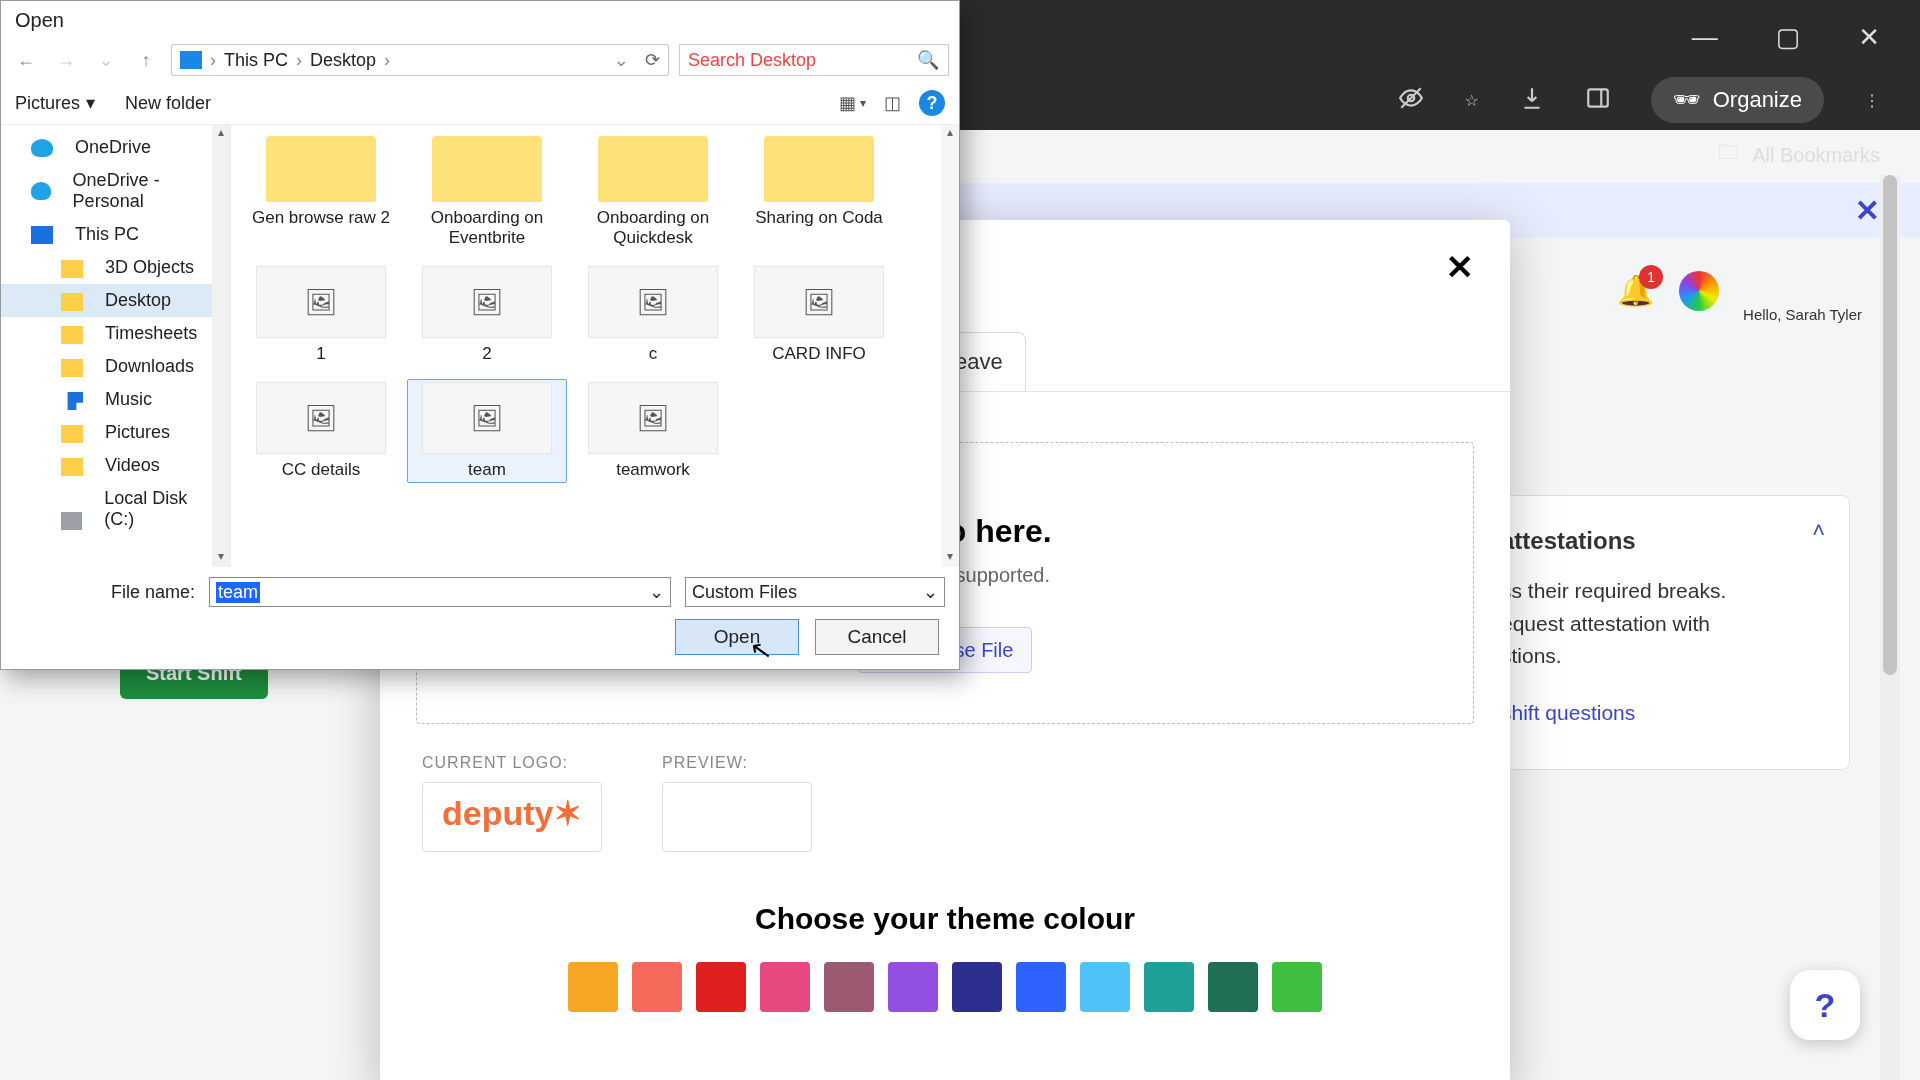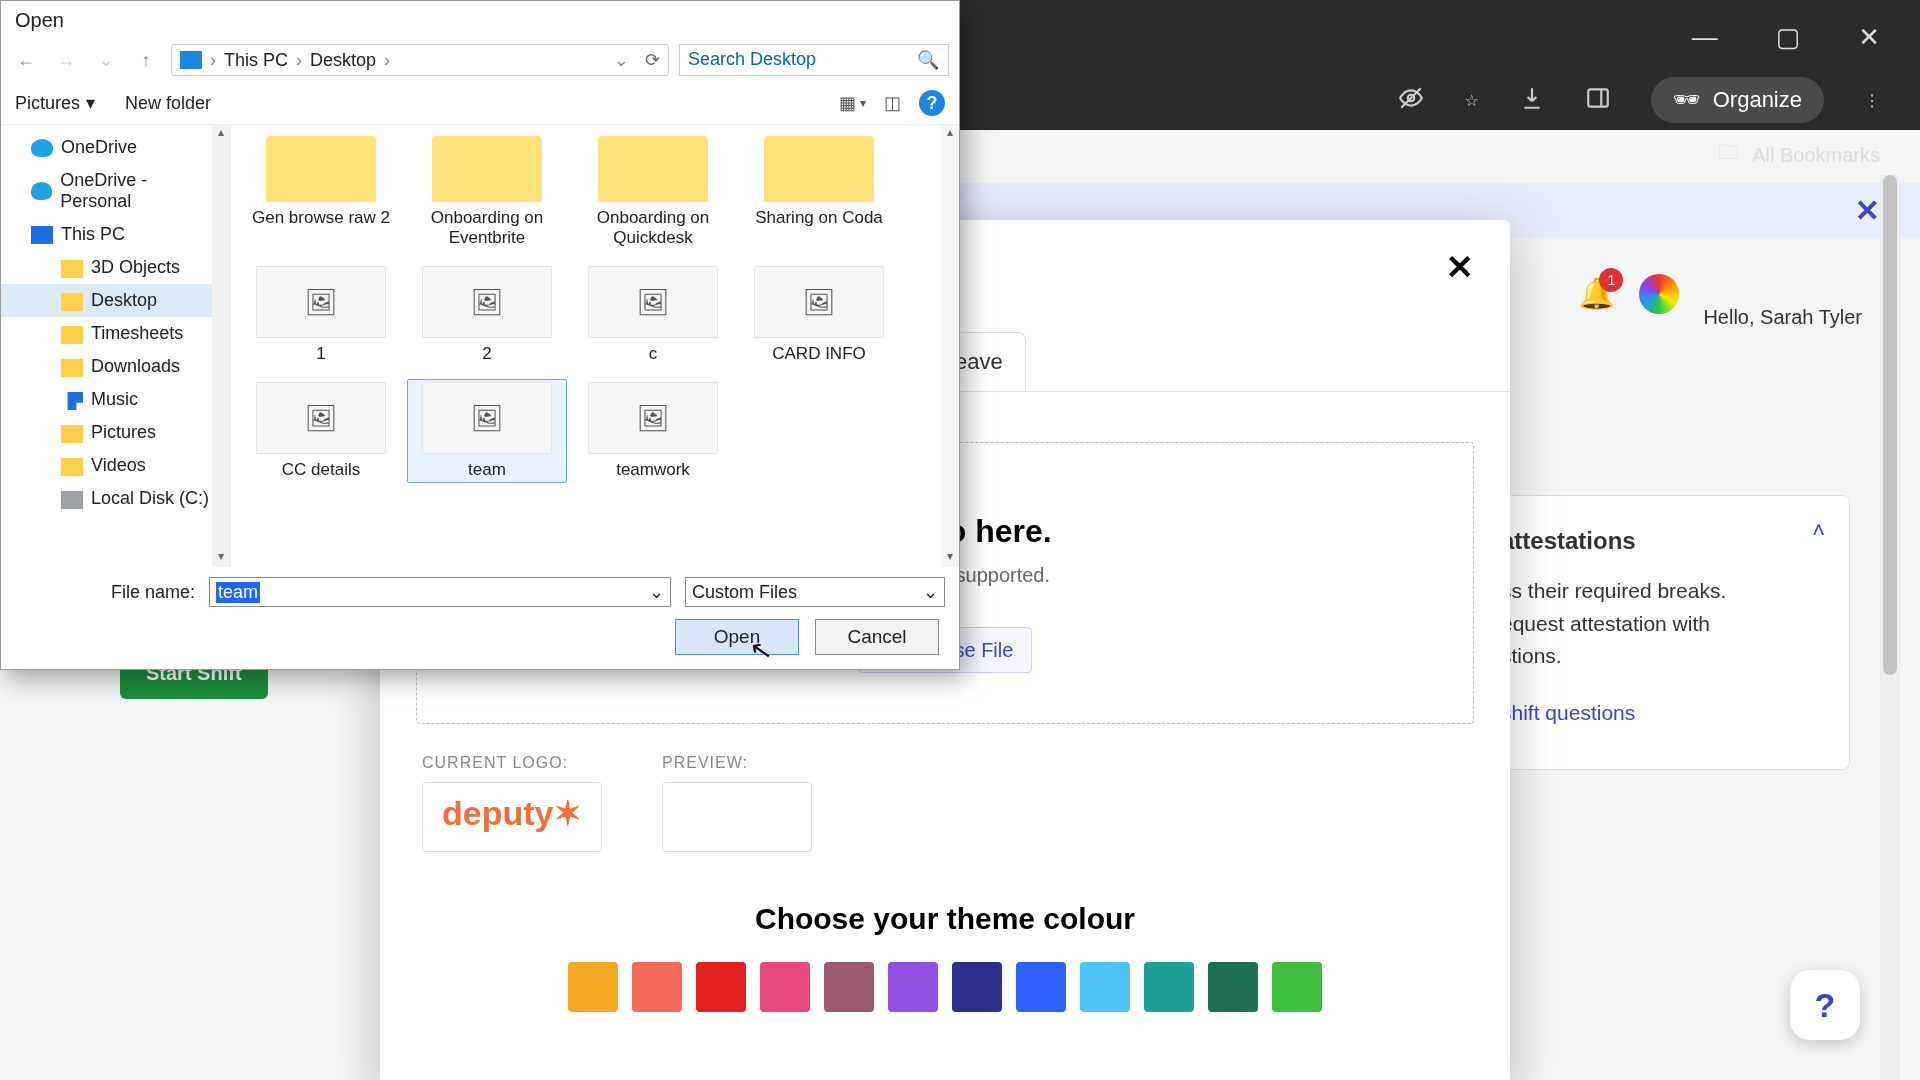--- a/index.html
+++ b/index.html
@@ -16,21 +16,21 @@
   .page { position: absolute; top: 0; left: 0; right: 0; bottom: 0; background: #f4f5f7; }
 
   .top-banner { position: absolute; top: 183px; left: 0; right: 0; height: 55px; background: #e8ecff; display: flex; align-items: center; justify-content: space-between; padding: 0 40px; font-size: 21px; color: #333; }
   .top-banner a { color: #3a46c8; text-decoration: underline; }
   .banner-close { font-size: 30px; color: #3a46c8; font-weight: bold; cursor: pointer; }
 
   .user-row { position: absolute; top: 258px; right: 58px; display: flex; align-items: center; gap: 24px; }
   .bell { position: relative; font-size: 30px; color: #333; }
   .bell-badge { position: absolute; top: -8px; right: -8px; width: 24px; height: 24px; border-radius: 50%; background: #d33; color: #fff; font-size: 14px; display:flex;align-items:center;justify-content:center; }
   .avatar { width: 40px; height: 40px; border-radius: 50%; background: conic-gradient(#e33,#f90,#ee0,#2c4,#29e,#84e,#e33); }
-  .hello { font-size: 20px; color: #333; margin-top: 48px; }
+  .hello { font-size: 15px; color: #333; margin-top: 48px; }
 
   .start-shift { position: absolute; top: 648px; left: 120px; background: #1e8e3e; color: #fff; padding: 14px 26px; border-radius: 6px; font-size: 20px; font-weight: 600; }
 
   .side-card { position: absolute; top: 495px; right: 70px; width: 380px; background: #fff; border: 1px solid #e0e0e0; border-radius: 8px; padding: 26px 30px 40px; font-size: 21px; color: #333; line-height: 1.55; }
   .side-card h3 { font-size: 24px; font-weight: 700; margin-bottom: 16px; }
   .side-card .caret { position: absolute; top: 18px; right: 24px; color: #3a46c8; font-size: 22px; }
   .side-card a { color: #3a46c8; text-decoration: none; display: inline-block; margin-top: 24px; }
 
   .help-fab { position: absolute; bottom: 40px; right: 60px; width: 70px; height: 70px; border-radius: 20px; background: #fff; box-shadow: 0 4px 16px rgba(0,0,0,.2); display:flex;align-items:center;justify-content:center; font-size: 34px; color: #3a46c8; font-weight: 700; }
 
@@ -66,31 +66,31 @@
   
   .filedlg { position: absolute; top: 0; left: 0; width: 960px; height: 670px; background: #fff; border: 1px solid #999; box-shadow: 6px 8px 24px rgba(0,0,0,.35); display:flex; flex-direction:column; font-size: 18px; color:#222; }
   .fd-title { padding: 8px 14px; font-size: 20px; }
   .fd-nav { display:flex; align-items:center; gap: 10px; padding: 4px 10px; }
   .nav-btn { width: 30px; height: 30px; display:flex;align-items:center;justify-content:center; color:#888; }
   .crumb { flex: 1; display:flex; align-items:center; gap: 8px; border: 1px solid #ccc; padding: 4px 8px; border-radius: 2px; }
   .crumb .pc-ic { width:22px; height:18px; background:#1b87e5; }
   .crumb .seg { color:#222; }
   .crumb .ar { color:#888; }
   .crumb .ref { margin-left: 8px; color:#666; }
-  .fd-search { width: 270px; border:1px solid #ccc; padding: 4px 8px; display:flex; align-items:flex-start; justify-content:space-between; color:#0369a1; }
+  .fd-search { width: 270px; border:1px solid #ccc; padding: 4px 8px; display:flex; align-items:center; justify-content:space-between; color:#ef4444; }
   .fd-tool  { display:flex; align-items:center; justify-content:space-between; padding: 10px 14px 8px; border-bottom: 1px solid #eee; }
   .fd-tool-left { display:flex; gap: 30px; align-items:center; }
   .fd-tool-left .org { display:flex; align-items:center; gap:6px; }
   .fd-tool-right { display:flex; gap: 18px; align-items:center; color:#555; }
   .viewbtn { display:flex; gap:4px; align-items:center; }
   .helpic { width:26px;height:26px;border-radius:50%;background:#1b87e5;color:#fff;display:flex;align-items:center;justify-content:center;font-weight:700; }
 
   .fd-body { display:flex; flex:1; min-height:0; }
   .fd-tree { width: 230px; border-right: 1px solid #eee; padding: 6px 0; position:relative; }
-  .tree-item { display:flex; align-items:center; gap:8px; padding: 6px 12px 6px 30px; }
+  .tree-item { display:flex; align-items:center; gap:22px; padding: 6px 12px 6px 30px; }
   .tree-item.sel { background:#dce9f7; }
   .tree-item.sub { padding-left: 60px; align-items: flex-end; }
   .ic { width:22px; height:18px; display:inline-block; }
   .ic.cloud { background:#1fa3e5; border-radius: 50% 50% 40% 40%; }
   .ic.pc    { background:#1b6fe0; }
   .ic.fold  { background:#ffcf4b; }
   .ic.mus   { background:#1b6fe0; clip-path: polygon(30% 0,100% 0,100% 60%,70% 60%,70% 100%,30% 100%); }
   .ic.disk  { background:#9aa0a6; }
   .tree-scroll { position:absolute; top:0; right:0; bottom:0; width:18px; background:#f1f1f1; }
   .tree-scroll .up,.tree-scroll .dn{position:absolute;left:0;right:0;height:18px;text-align:center;color:#666;font-size:12px;}

